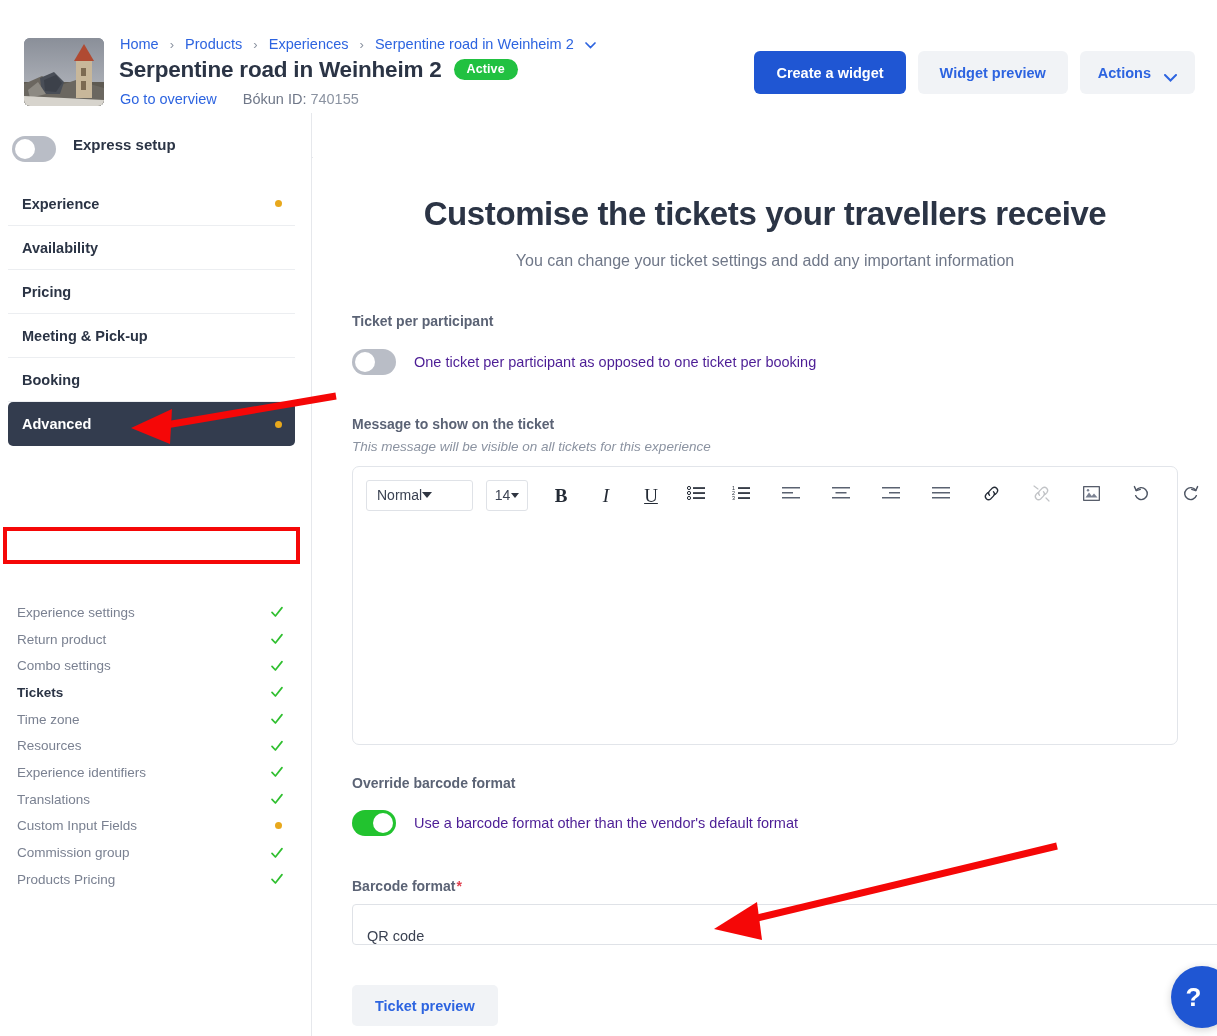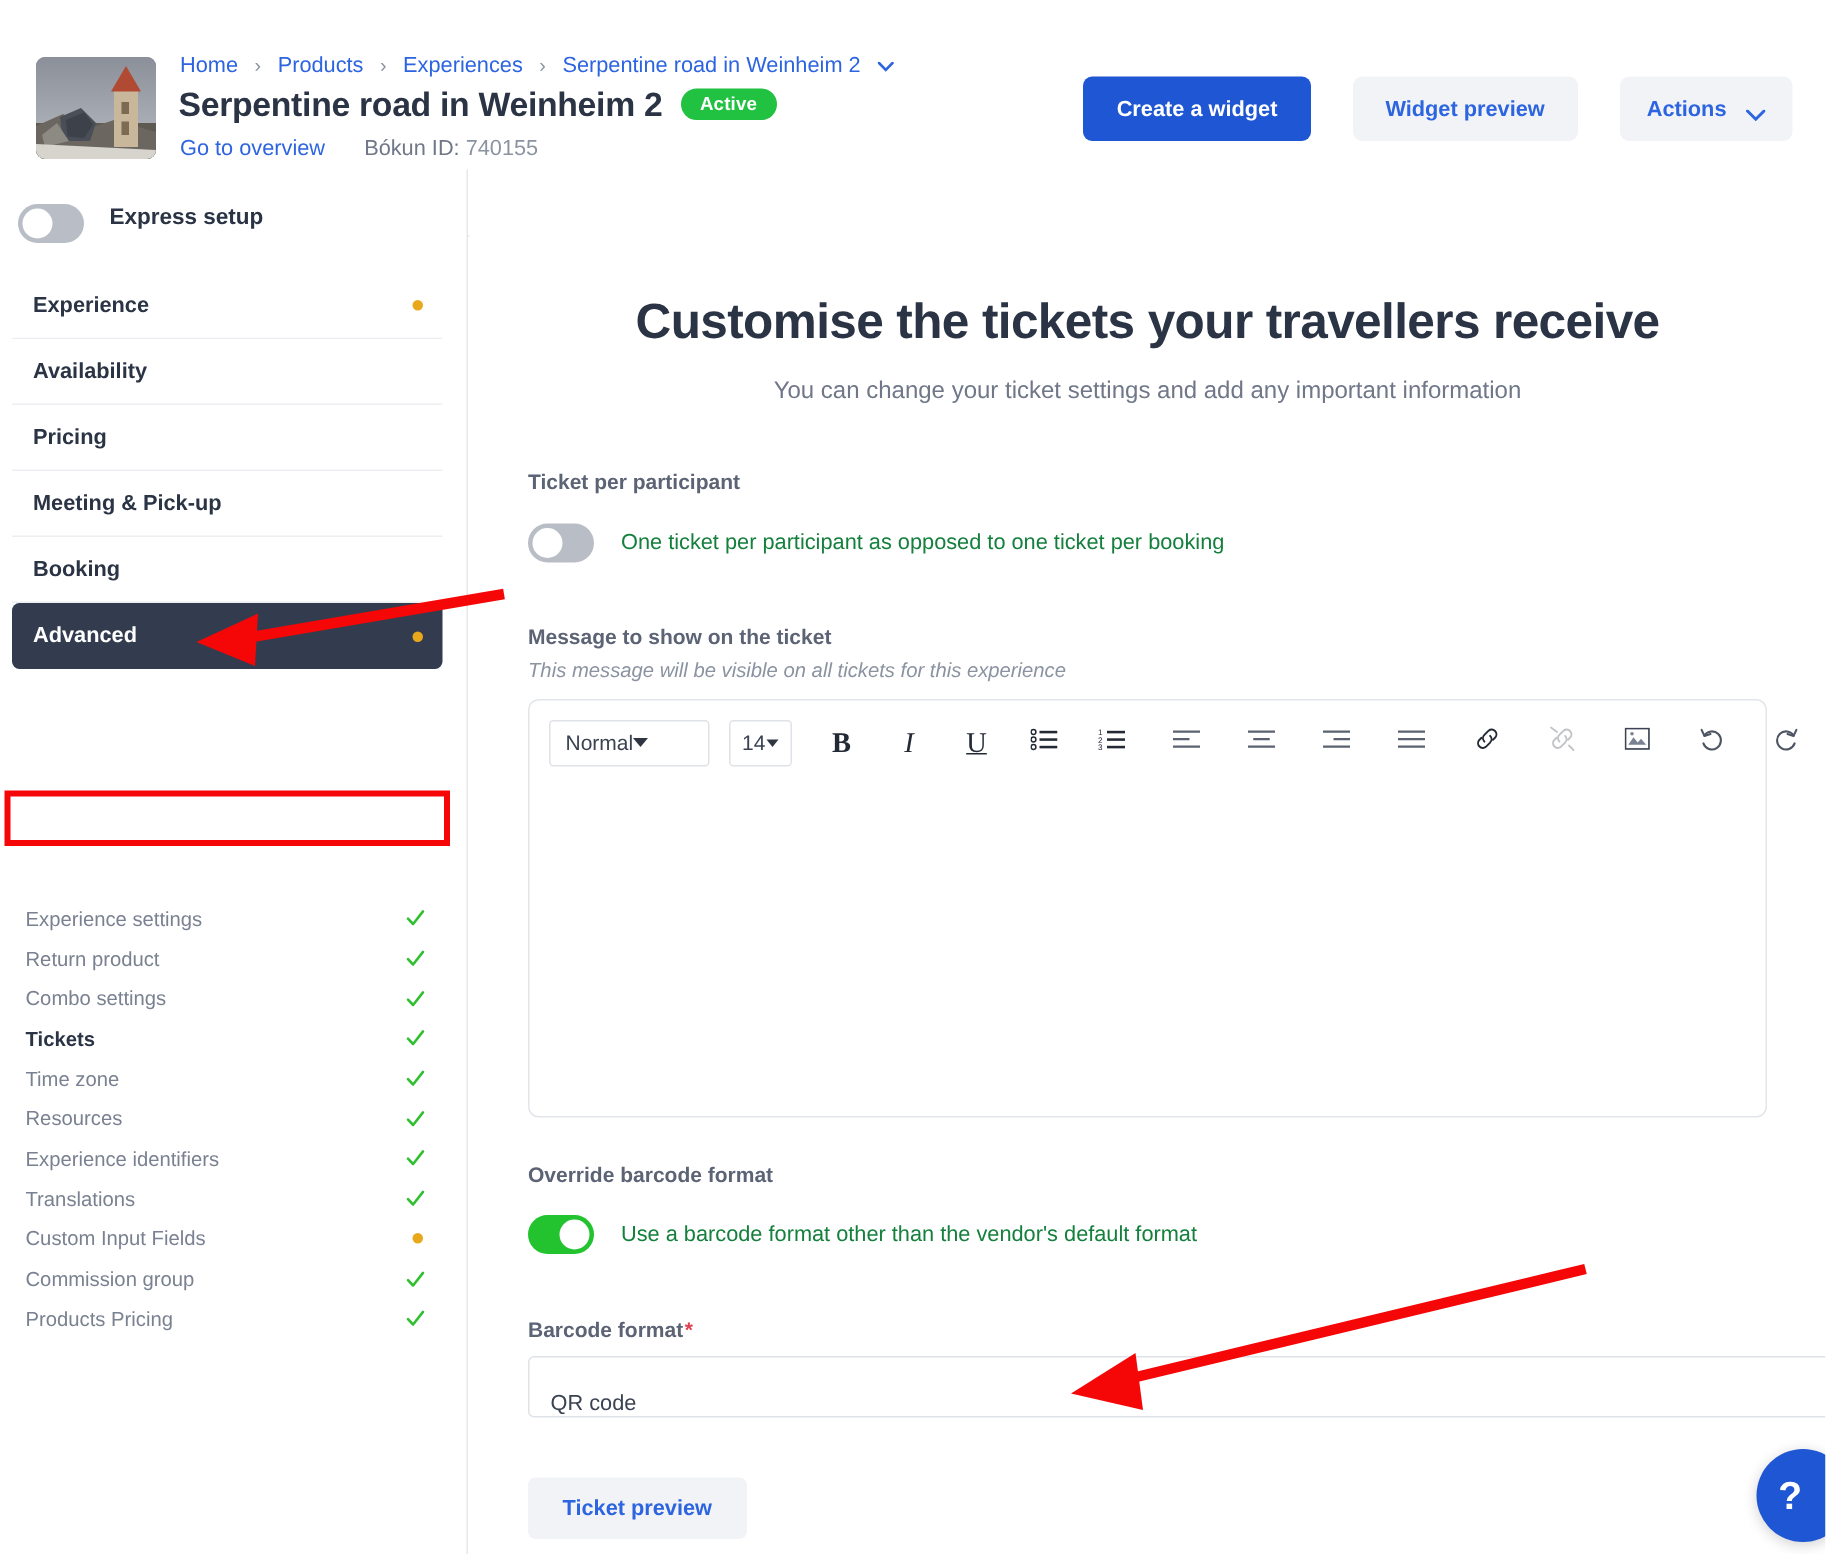--- a/index.html
+++ b/index.html
@@ -64,21 +64,21 @@
   .subline {
     position: absolute; left: 120px; top: 71px;
     font-size: 14.5px; white-space: nowrap;
   }
   .overview-link { color: #2d64e0; text-decoration: none; cursor: pointer; }
   .bokun-label { color: #6f7788; font-weight: normal; margin-left: 22px; }
   .bokun-id { color: #8b93a1; margin-left: 4px; }
 
   .hdr-actions {
     position: absolute; right: 22px; top: 31px;
-    display: flex; gap: 28px; align-items: flex-start;
+    display: flex; gap: 12px; align-items: flex-start;
   }
   .btn {
     border: none; border-radius: 6px;
     font-family: "Liberation Sans", sans-serif;
     font-size: 14.5px; font-weight: bold;
     cursor: pointer; white-space: nowrap;
   }
   .btn-primary {
     background: #1f56d3; color: #ffffff;
     height: 43px; padding: 0 22px;
@@ -180,21 +180,21 @@
     font-size: 16px; color: #6f7788;
   }
 
   .field-label {
     font-size: 14px; font-weight: bold; color: #5b6375;
   }
   .field-hint {
     font-size: 13.5px; font-style: italic; color: #8b93a1;
   }
   .inline-label {
-    font-size: 14.5px; color: #15803d;
+    font-size: 14.5px; color: #4c1d95;
   }
 
   .sec-ticket-part { position: absolute; left: 39px; top: 200px; }
   .row-toggle {
     position: absolute; left: 39px; top: 236px;
     display: flex; align-items: center; gap: 18px;
   }
 
   .sec-msg-label { position: absolute; left: 39px; top: 303px; }
   .sec-msg-hint  { position: absolute; left: 39px; top: 326px; }

